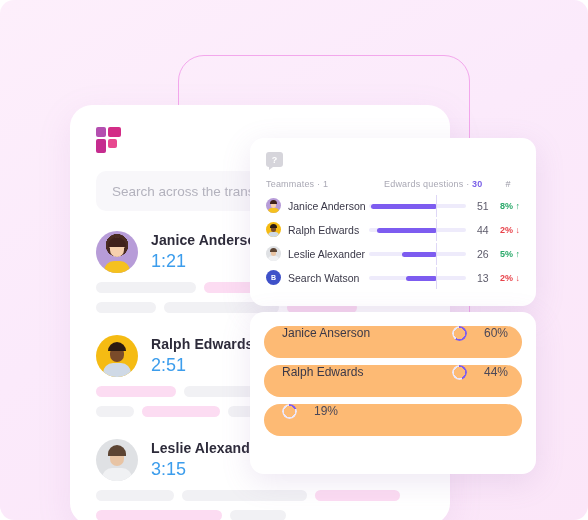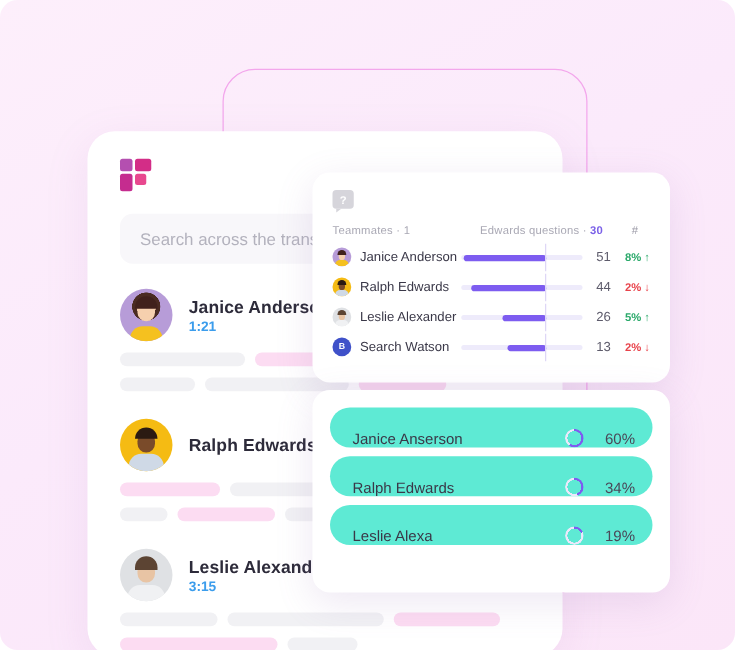--- a/index.html
+++ b/index.html
@@ -45,21 +45,21 @@
 
   .entry { display: flex; align-items: center; gap: 13px; margin-top: 4px; }
   .avatar-lg {
     width: 42px; height: 42px; border-radius: 50%; flex: none;
     position: relative; overflow: hidden;
   }
   .entry-meta .nm {
     font-size: 14px; font-weight: 700; color: #2d2b3a; letter-spacing: .1px;
   }
   .entry-meta .tm {
-    font-size: 11px; font-weight: 700; color: #3c9dec; margin-top: 3px;
+    font-size: 18px; font-weight: 400; color: #3c9dec; margin-top: 3px;
   }
 
   .skel-row { display: flex; gap: 8px; margin-top: 9px; }
   .skel { height: 11px; border-radius: 6px; }
   .sk-g { background: #f1f1f4; }
   .sk-p { background: #fcdcf2; }
 
   
   .q-card {
     position: absolute; left: 250px; top: 138px;
@@ -108,21 +108,21 @@
     width: 286px; height: 162px;
     background: #fff; border-radius: 14px;
     box-shadow: 0 8px 30px rgba(150,110,180,0.16);
     padding: 14px 14px;
   }
   .t-title {
     font-size: 9.5px; font-weight: 700; color: #8d8c9b;
     letter-spacing: 1.1px; margin-bottom: 10px; padding-left: 4px;
   }
   .t-row {
-    display: flex; align-items: flex-end; background: #5eead4;
+    display: flex; align-items: flex-start; background: #fdba74;
     border-radius: 22px; height: 32px; padding: 0 14px 0 18px; margin-bottom: 7px;
   }
   .t-row .nm { flex: 1; font-size: 12px; color: #3a3848; }
   .ring { width: 15px; height: 15px; border-radius: 50%; margin-right: 9px; flex:none;}
   .t-row .pc { font-size: 12px; color: #4a4858; width: 32px; text-align: right; }
 </style>
 </head>
 <body>
 
 <div id="root">
@@ -164,20 +164,21 @@
     </div>
 
     <div class="entry" style="margin-top:22px">
       <div class="avatar-lg" style="background:#f5bb13;">
         <div style="position:absolute;left:7px;bottom:0;width:28px;height:14px;background:#cfd9e6;border-radius:10px 10px 0 0;"></div>
         <div style="position:absolute;left:14px;top:11px;width:14px;height:16px;background:#7a4b2a;border-radius:7px;"></div>
         <div style="position:absolute;left:12px;top:7px;width:18px;height:9px;background:#2b1a12;border-radius:9px 9px 0 0;"></div>
       </div>
       <div class="entry-meta">
         <div class="nm">Ralph Edwards</div>
+        <div class="tm">2:51</div>
       </div>
     </div>
     <div class="skel-row">
       <div class="skel sk-p" style="width:80px"></div>
       <div class="skel sk-g" style="width:170px"></div>
     </div>
     <div class="skel-row">
       <div class="skel sk-g" style="width:38px"></div>
       <div class="skel sk-p" style="width:78px"></div>
       <div class="skel sk-g" style="width:120px"></div>
@@ -295,25 +296,24 @@
                    -webkit-mask:radial-gradient(circle, transparent 52%, #000 53%);
                    mask:radial-gradient(circle, transparent 52%, #000 53%);"></span>
       <span class="pc">60%</span>
     </div>
 
     <div class="t-row">
       <span class="nm">Ralph Edwards</span>
       <span class="ring" style="background:conic-gradient(#7d5cf0 0% 44%, #ece8fb 44% 100%);
                    -webkit-mask:radial-gradient(circle, transparent 52%, #000 53%);
                    mask:radial-gradient(circle, transparent 52%, #000 53%);"></span>
-      <span class="pc">34%</span>
+      <span class="pc">44%</span>
     </div>
 
     <div class="t-row">
-      <span class="nm">Leslie Alexa</span>
       <span class="ring" style="background:conic-gradient(#7d5cf0 0% 19%, #ece8fb 19% 100%);
                    -webkit-mask:radial-gradient(circle, transparent 52%, #000 53%);
                    mask:radial-gradient(circle, transparent 52%, #000 53%);"></span>
       <span class="pc">19%</span>
     </div>
   </div>
 
 </div>
 
 </body></html>

